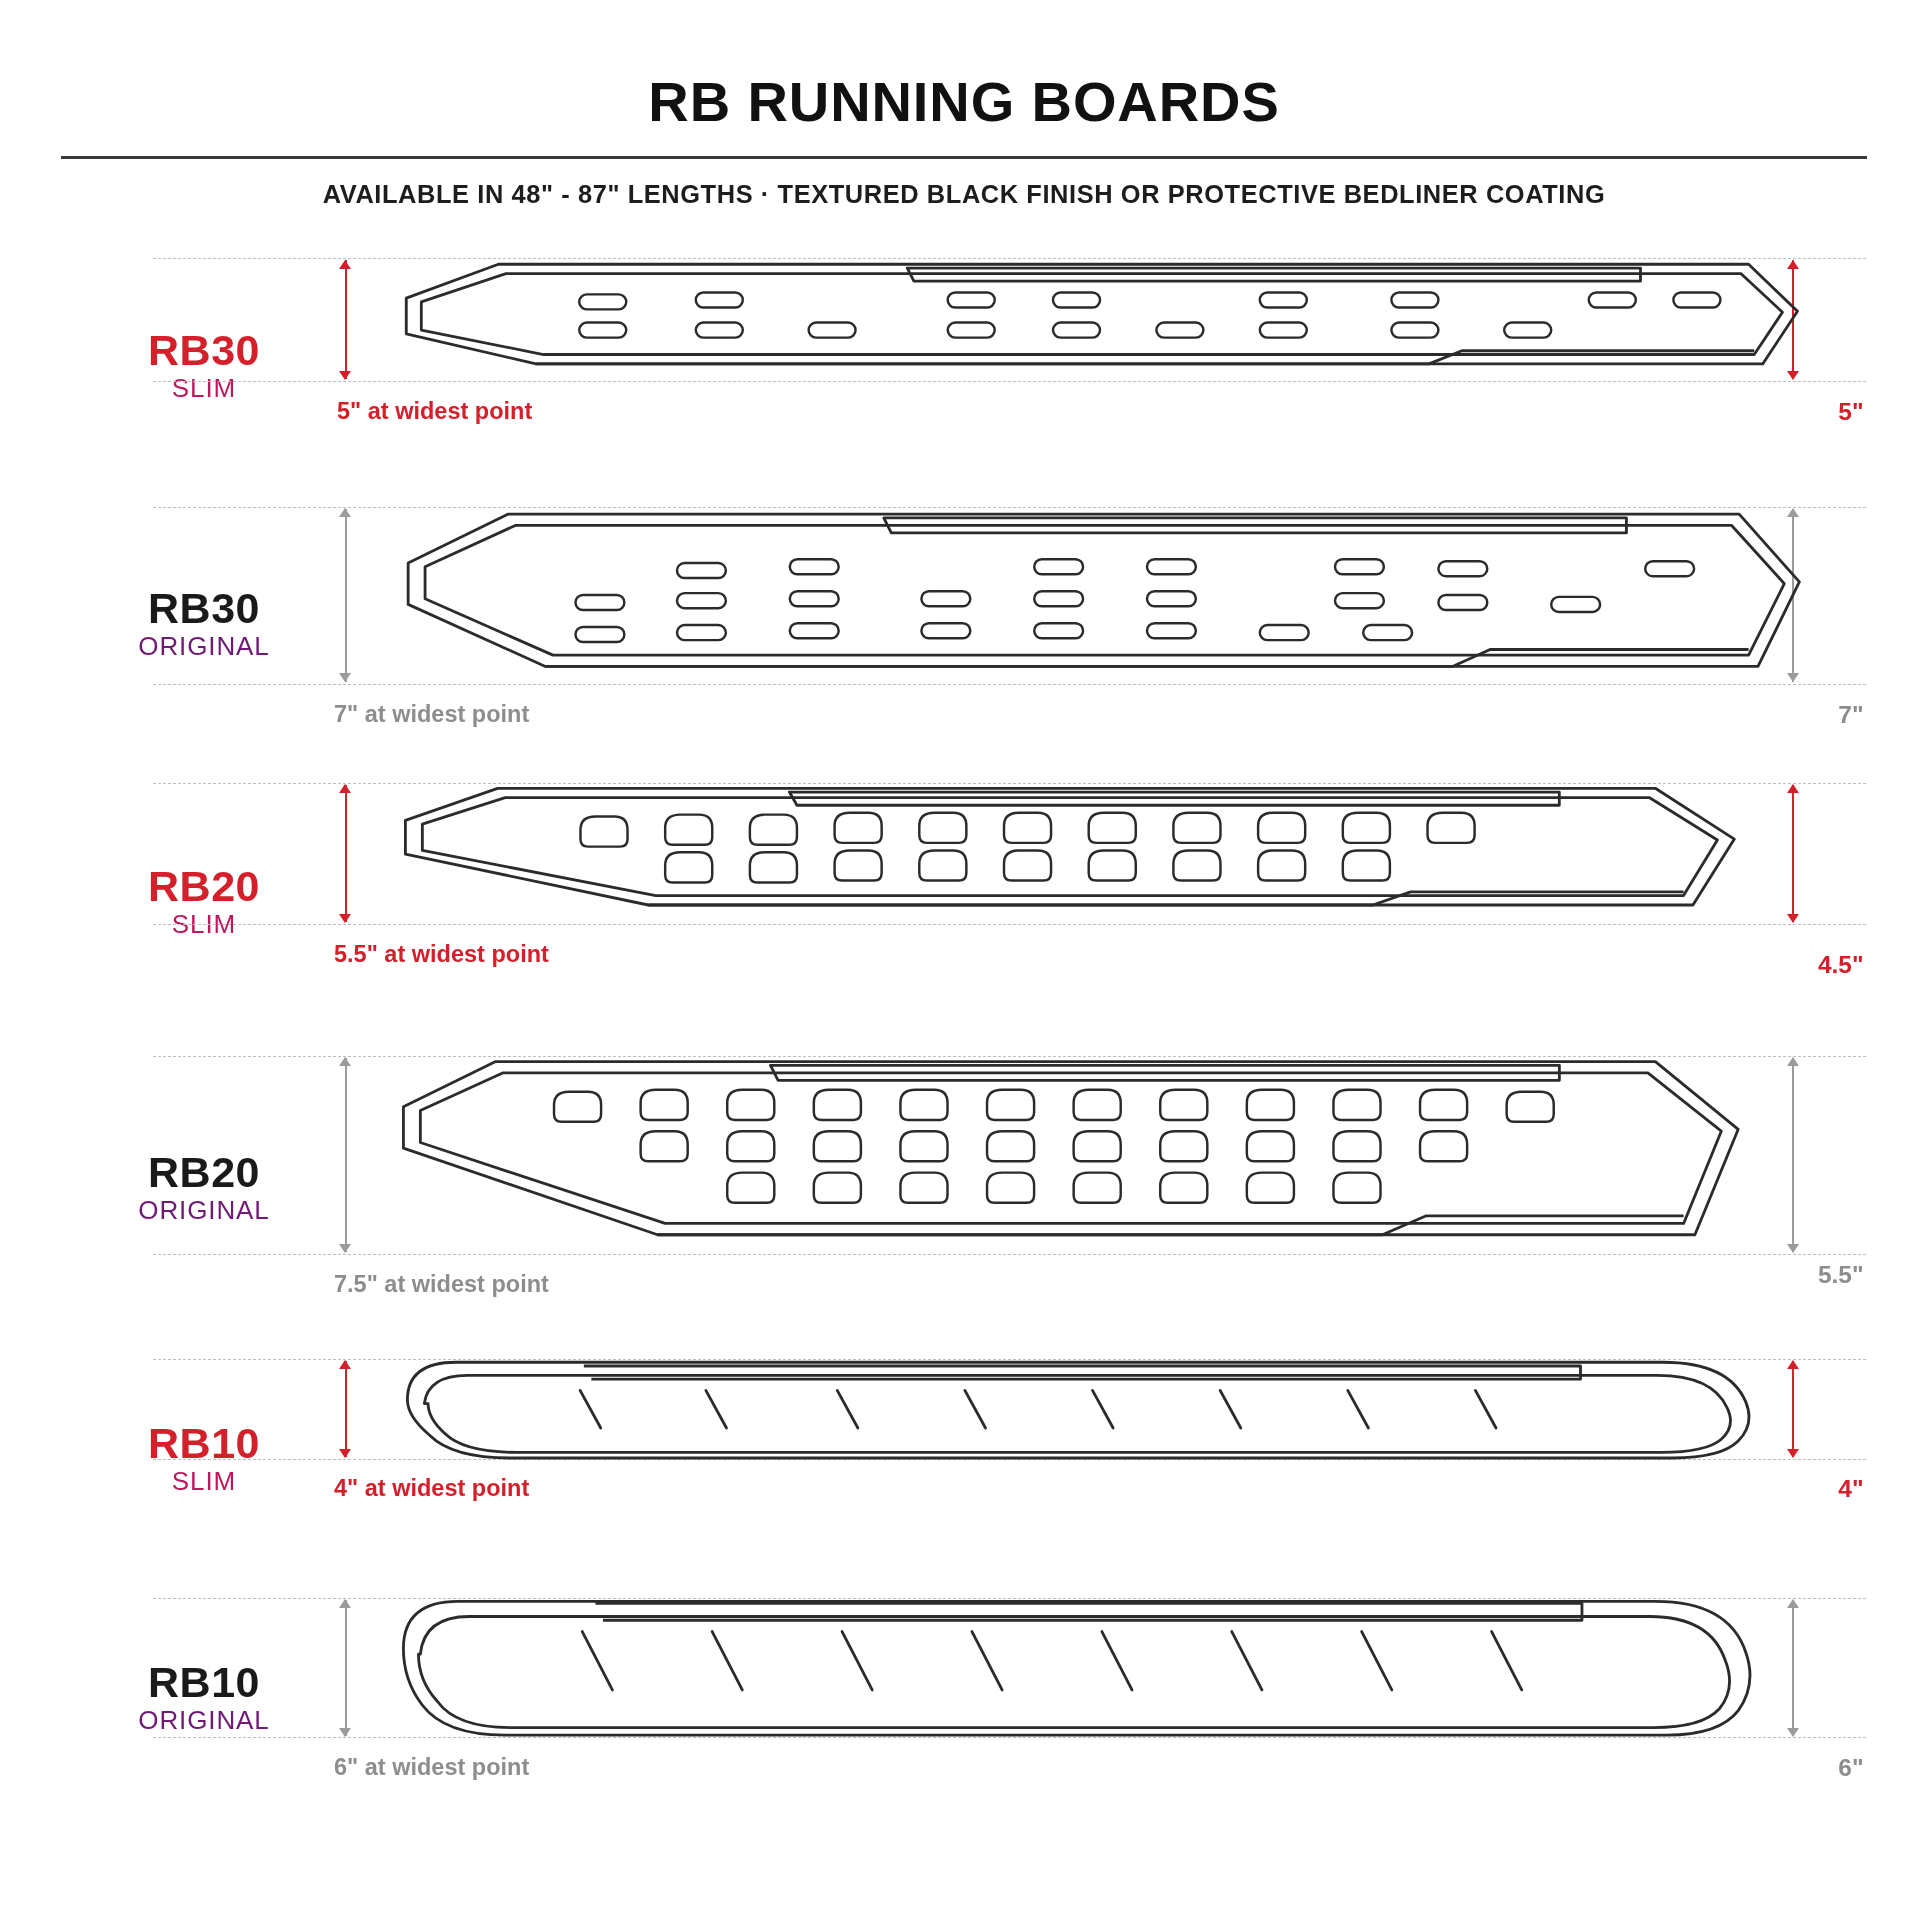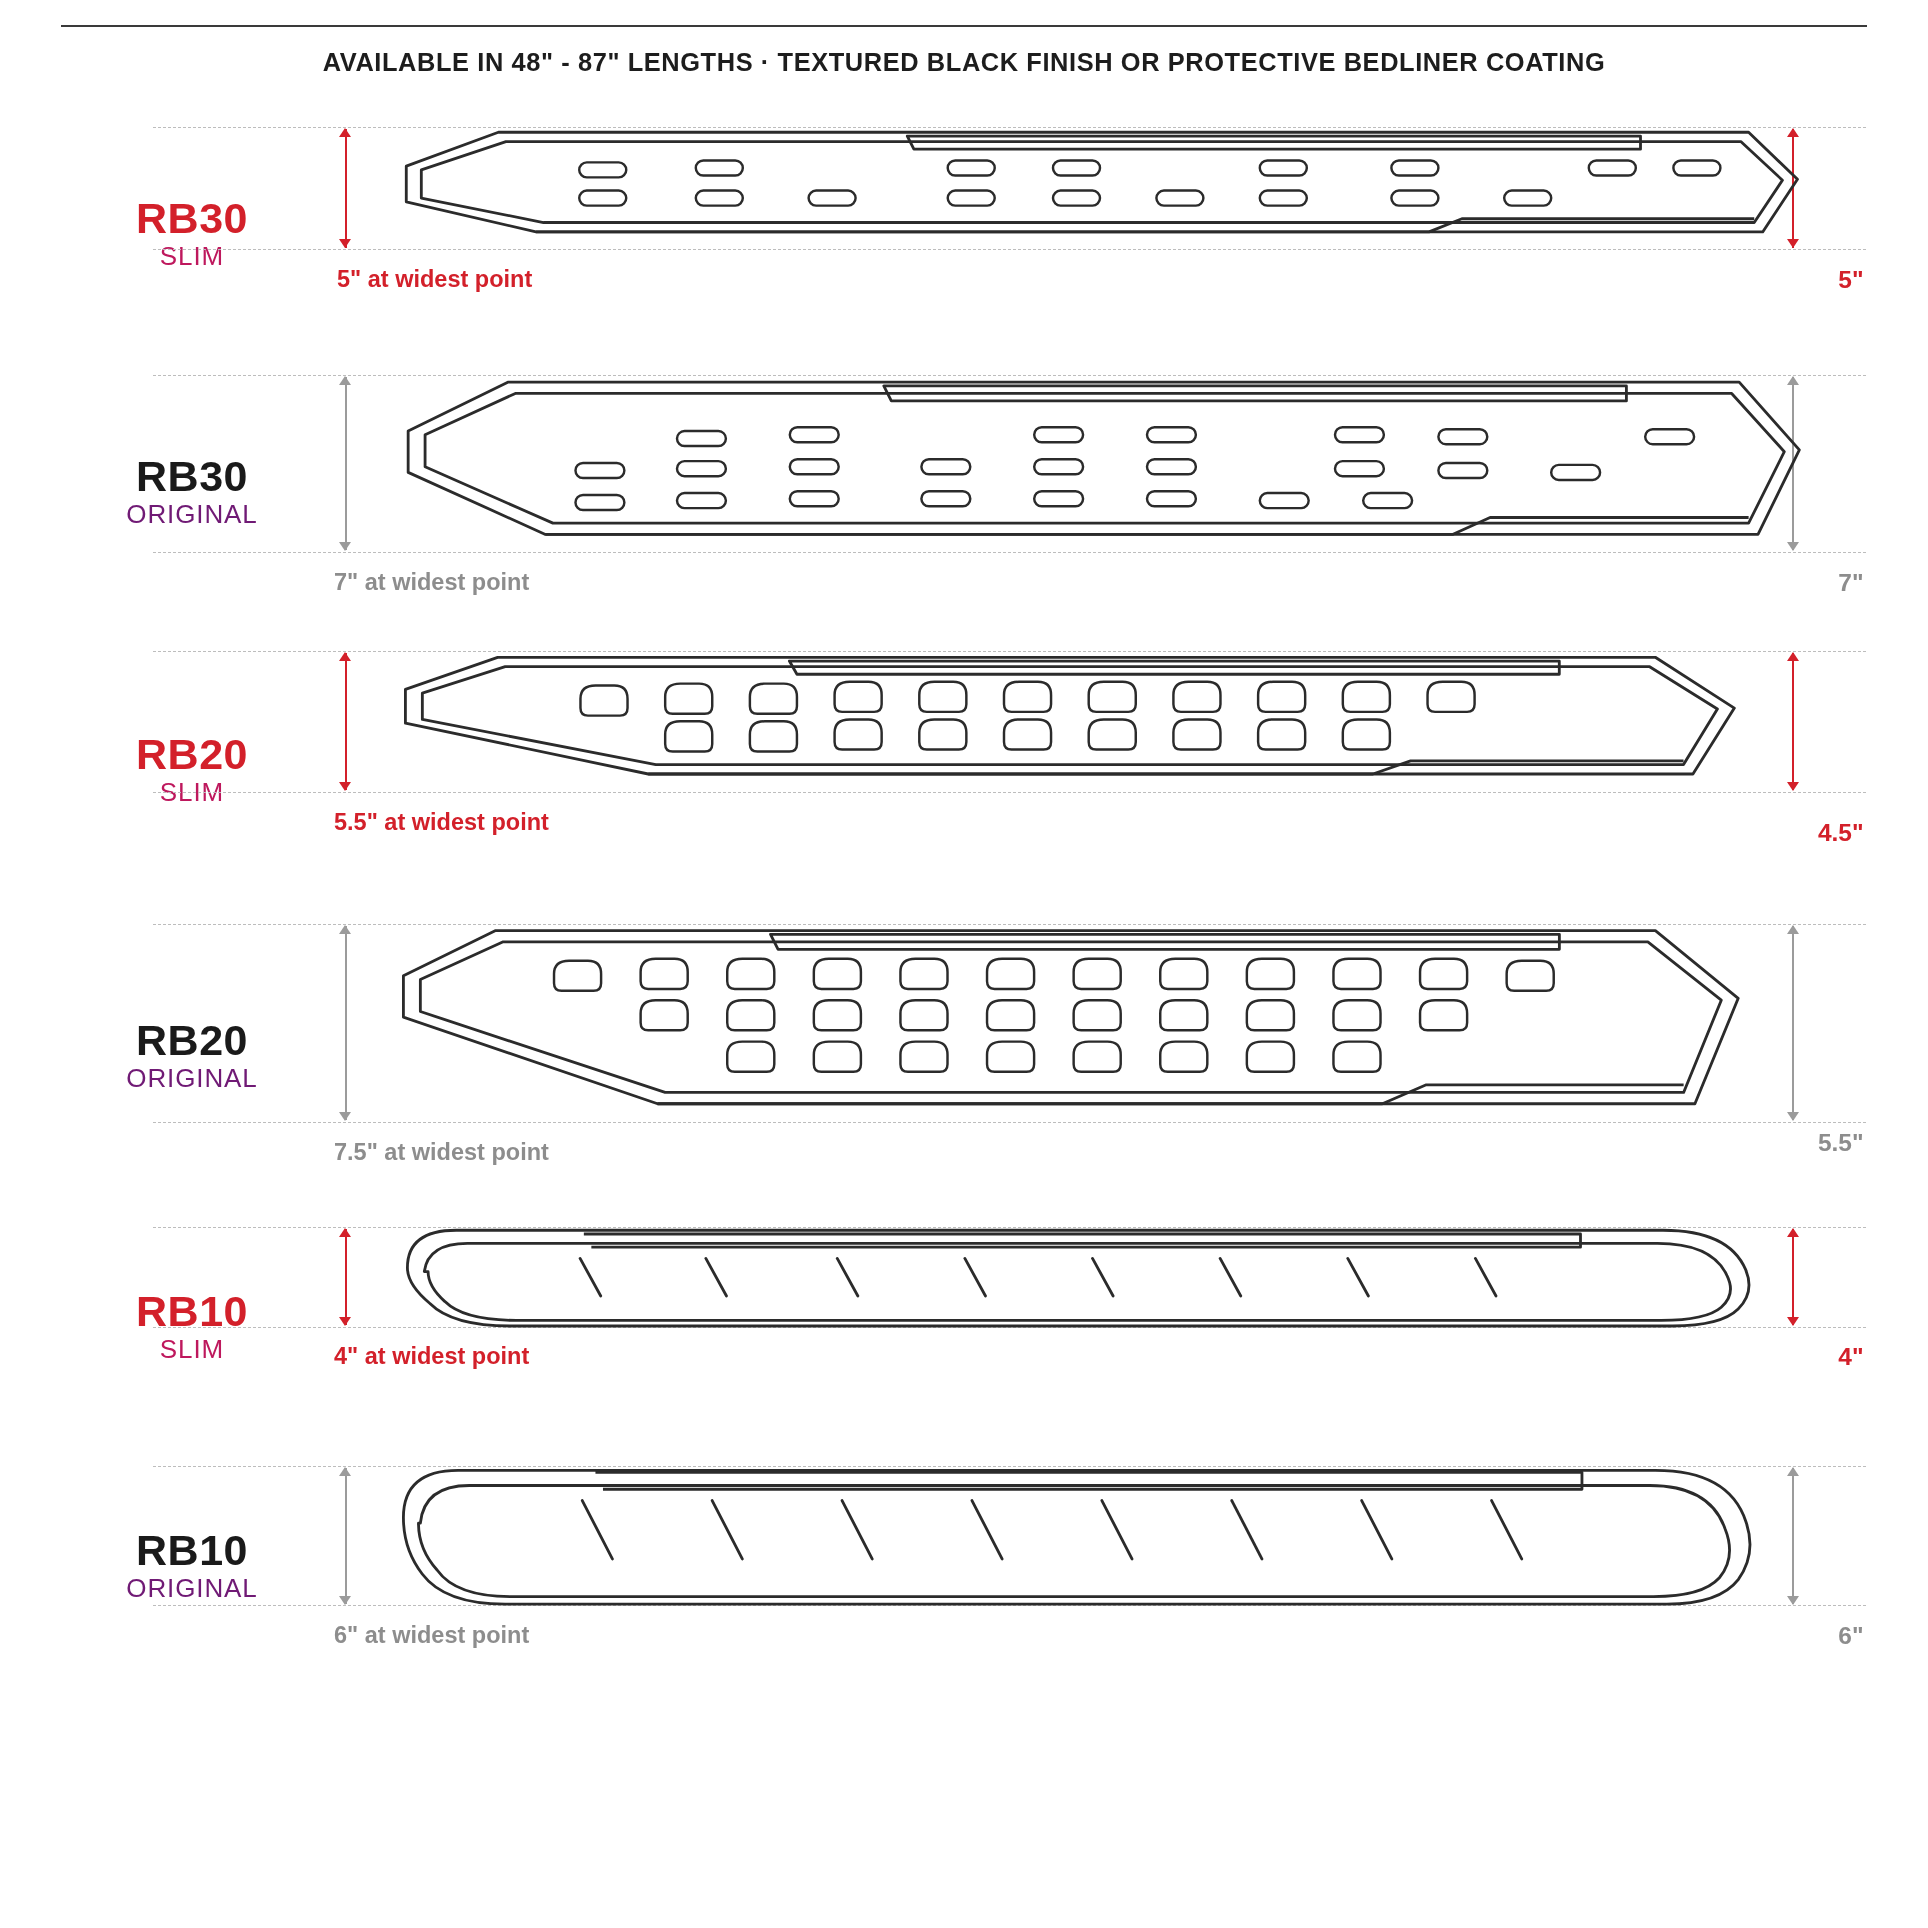--- a/index.html
+++ b/index.html
@@ -46,21 +46,21 @@
     position:relative;
     margin-top:40px;
   }
   .row{
     position:relative;
     height:243px;
   }
 
   .label{
     position:absolute;
-    left:43px;
+    left:55px;
     width:188px;
     text-align:center;
     top:50%;
     transform:translateY(-50%);
   }
   .label .model{
     font-size:43px;font-weight:bold;line-height:1.0;letter-spacing:0.5px;
   }
   .label .variant{
     font-size:26px;font-weight:normal;line-height:1.25;letter-spacing:0.9px;
@@ -125,20 +125,21 @@
     left:339px;
     top:0;
   }
   svg{display:block;}
 </style>
 </head>
 <body>
 
 <div class="page">
 
+  <div class="title">RB RUNNING BOARDS</div>
   <div class="rule"></div>
   <div class="subtitle">AVAILABLE IN 48" - 87" LENGTHS  ·  TEXTURED BLACK FINISH OR PROTECTIVE BEDLINER COATING</div>
 
   <div class="rows">
 
     <div class="row" style="height:235px;">
       <div class="label red">
         <div class="model">RB30</div>
         <div class="variant">SLIM</div>
       </div>

